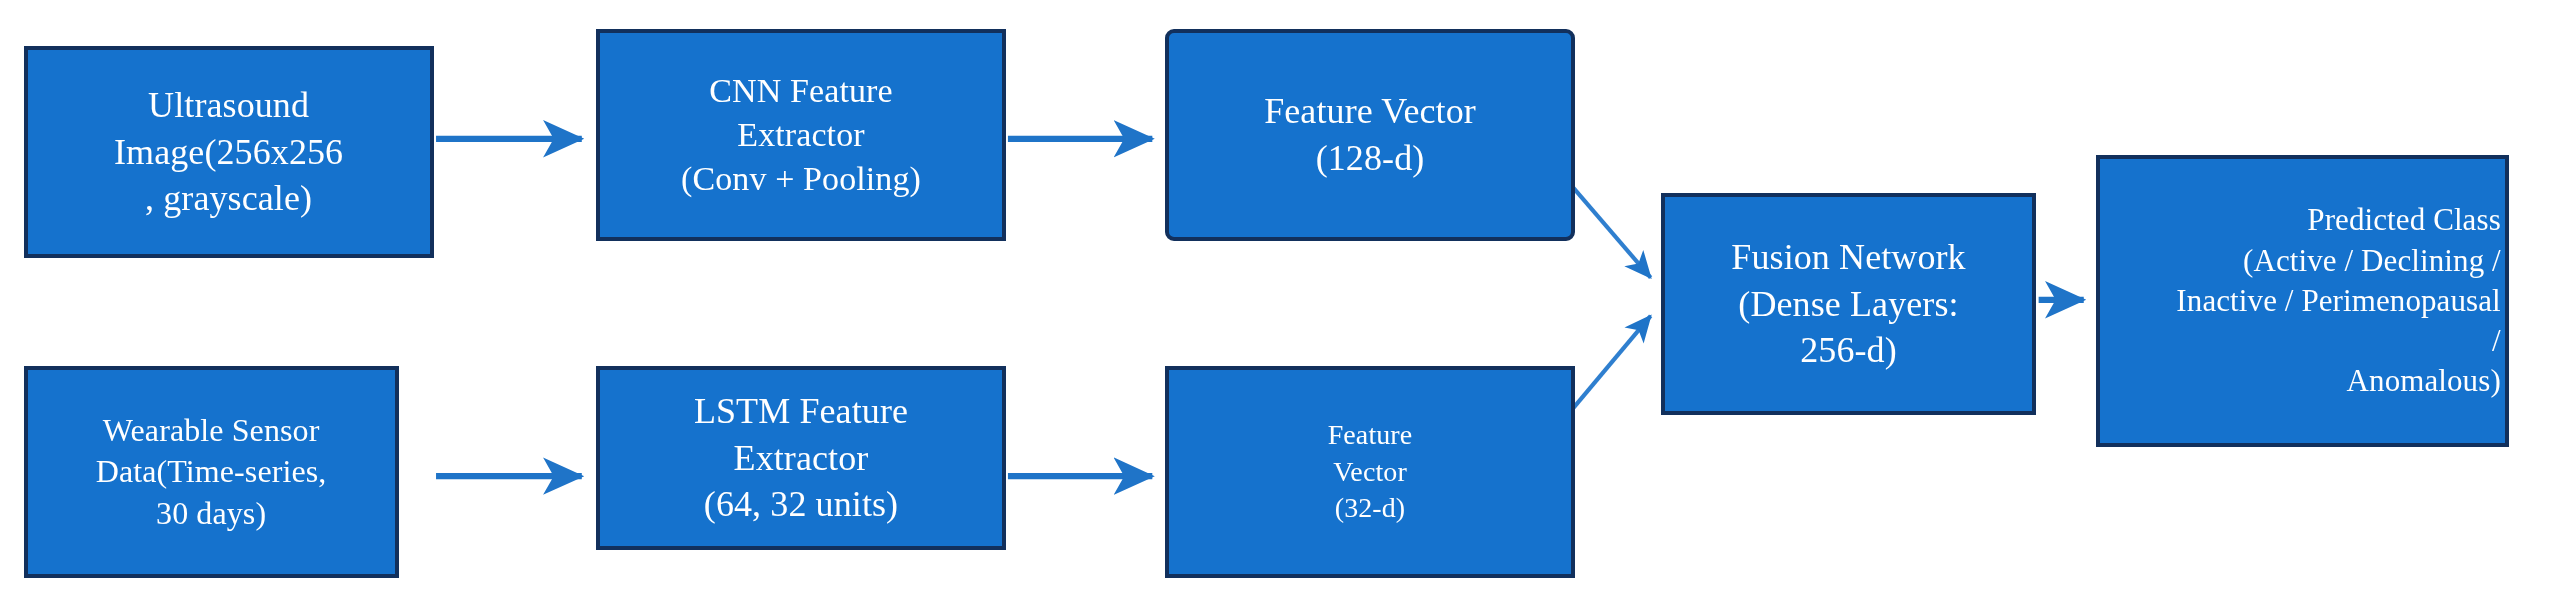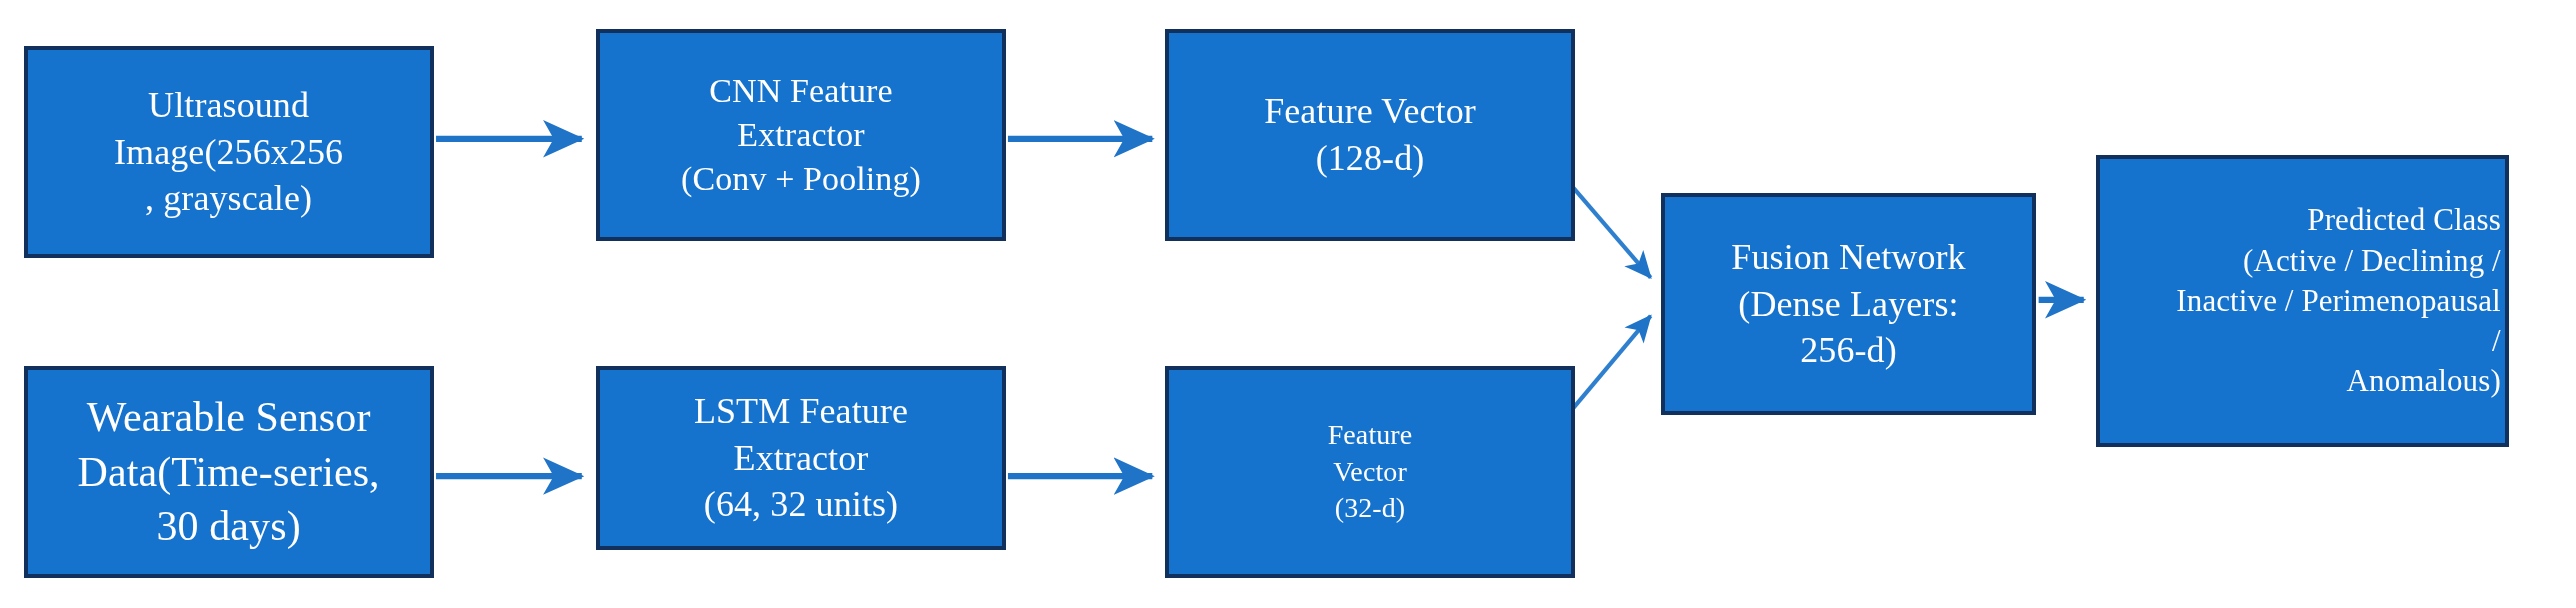--- a/index.html
+++ b/index.html
@@ -91,26 +91,26 @@
 Image(256x256
 , grayscale)</span>
   </div>
 
   <div class="node" style="left:596px; top:29px; width:410px; height:212px; font-size:34px;">
     <span class="label">CNN Feature
 Extractor
 (Conv + Pooling)</span>
   </div>
 
-  <div class="node" style="left:1165px; top:29px; width:410px; height:212px; font-size:36px;">
+  <div class="node" style="left:1165px; top:29px; width:410px; height:212px; font-size:36px;border-radius:9px;">
     <span class="label">Feature Vector
 (128-d)</span>
   </div>
 
-  <div class="node" style="left:23.6px; top:366px; width:410px; height:212px; font-size:42px;">
+  <div class="node" style="left:23.6px; top:366px; width:375px; height:212px; font-size:32px;">
     <span class="label">Wearable Sensor
 Data(Time-series,
 30 days)</span>
   </div>
 
   <div class="node" style="left:596px; top:366px; width:410px; height:184px; font-size:36px;">
     <span class="label">LSTM Feature
 Extractor
 (64, 32 units)</span>
   </div>

